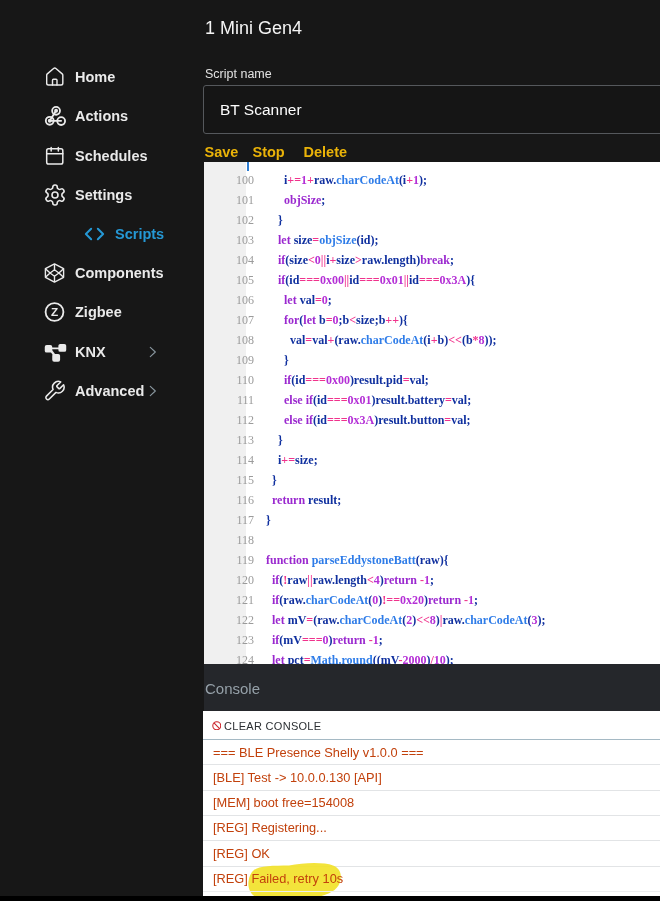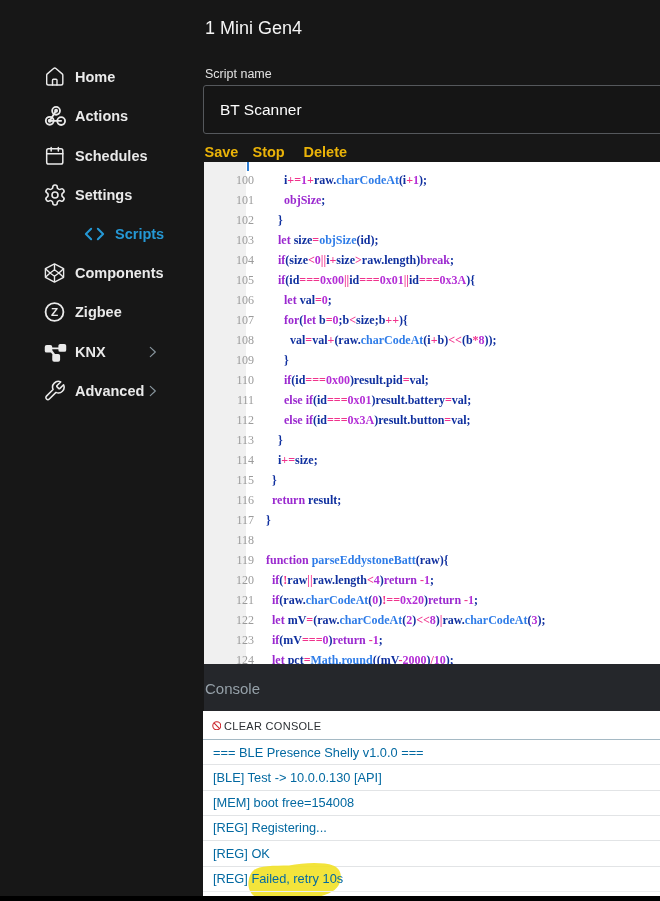--- a/index.html
+++ b/index.html
@@ -23,21 +23,21 @@
   .code{position:absolute;left:46px;top:-8px;color:#10309f;}
   .code .k{color:#9a28cf;}
   .code .o{color:#f0338d;}
   .code .n{color:#b42fd6;}
   .code .f{color:#2e7ce8;}
   .cursor{position:absolute;left:42.5px;top:0;width:2px;height:9px;background:#2e7dd1;}
   
   .consec{position:absolute;left:204px;top:664px;width:456px;height:232px;background:#25272b;}
   .conhead{position:absolute;left:205px;top:680px;font-size:15px;color:#95a0a8;}
   .panel{position:absolute;left:203px;top:711px;width:457px;height:185px;background:#fff;}
-  .row{position:absolute;left:0;width:406px;font-size:12.8px;color:#0369a1;}
+  .row{position:absolute;left:0;width:406px;font-size:12.8px;color:#c2410c;}
   .row span{position:absolute;left:10px;top:50%;transform:translateY(-50%);white-space:nowrap;}
   .sep{position:absolute;left:0;width:457px;height:1px;background:#e2e4e6;}
   .clear{position:absolute;left:0;top:0;width:457px;height:28px;}
   .clear .txt{position:absolute;left:21px;top:9px;font-size:11px;color:#2b2f33;letter-spacing:0.3px;}
   .clear .ic{position:absolute;left:8.5px;top:9.5px;width:9.5px;height:9.5px;}
   .strip{position:absolute;left:0;top:896px;width:660px;height:5px;background:#000;}
 </style></head>
 <body>
 
 <div class="nav" style="top:62px;">

